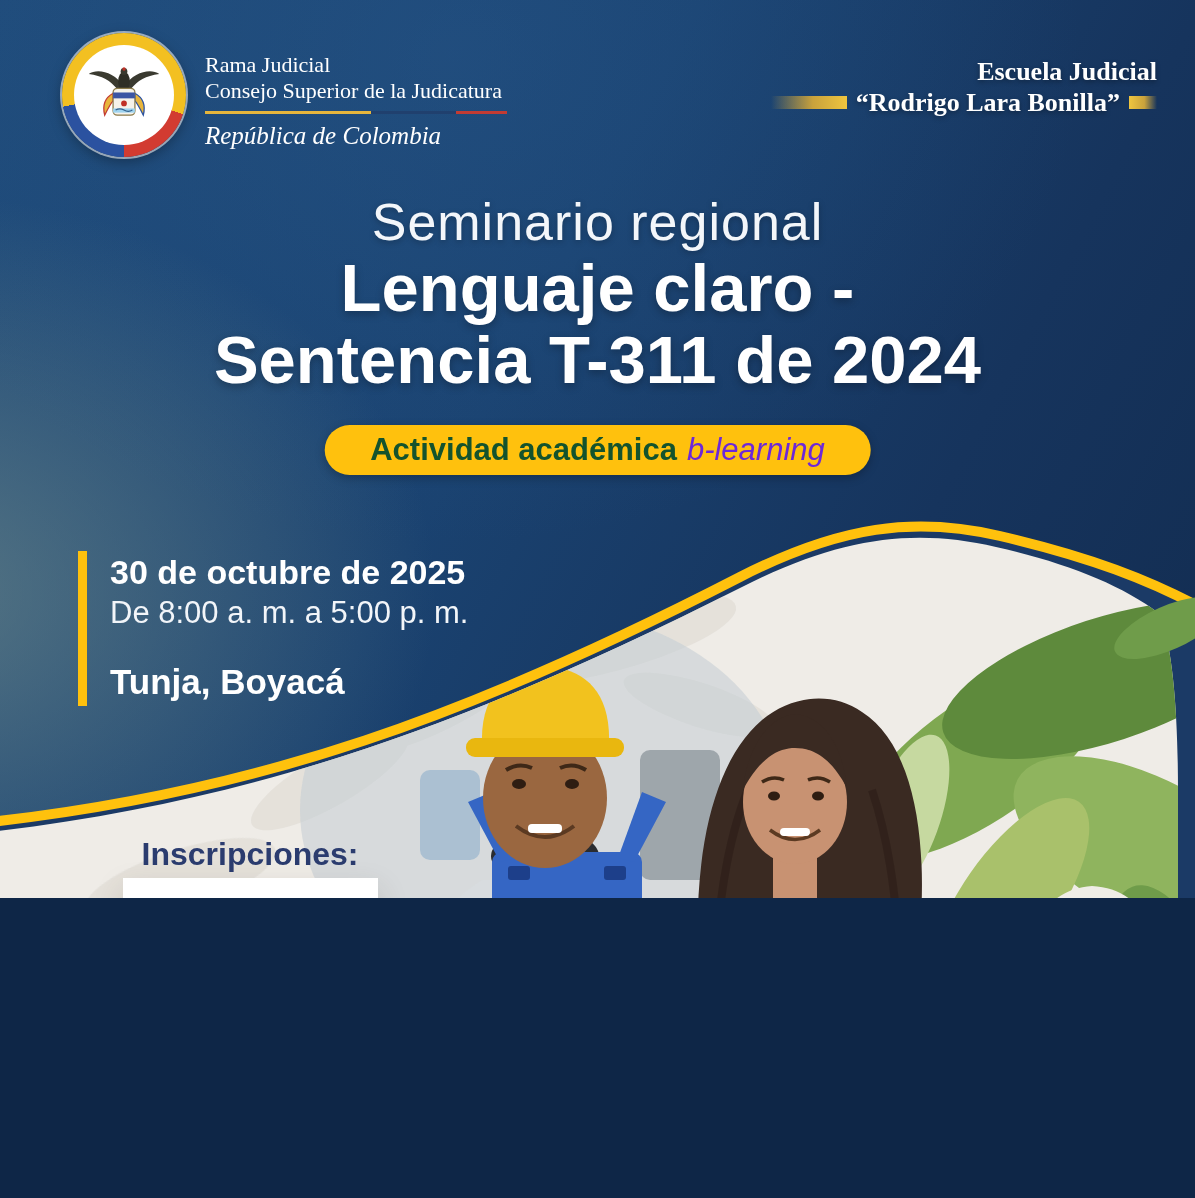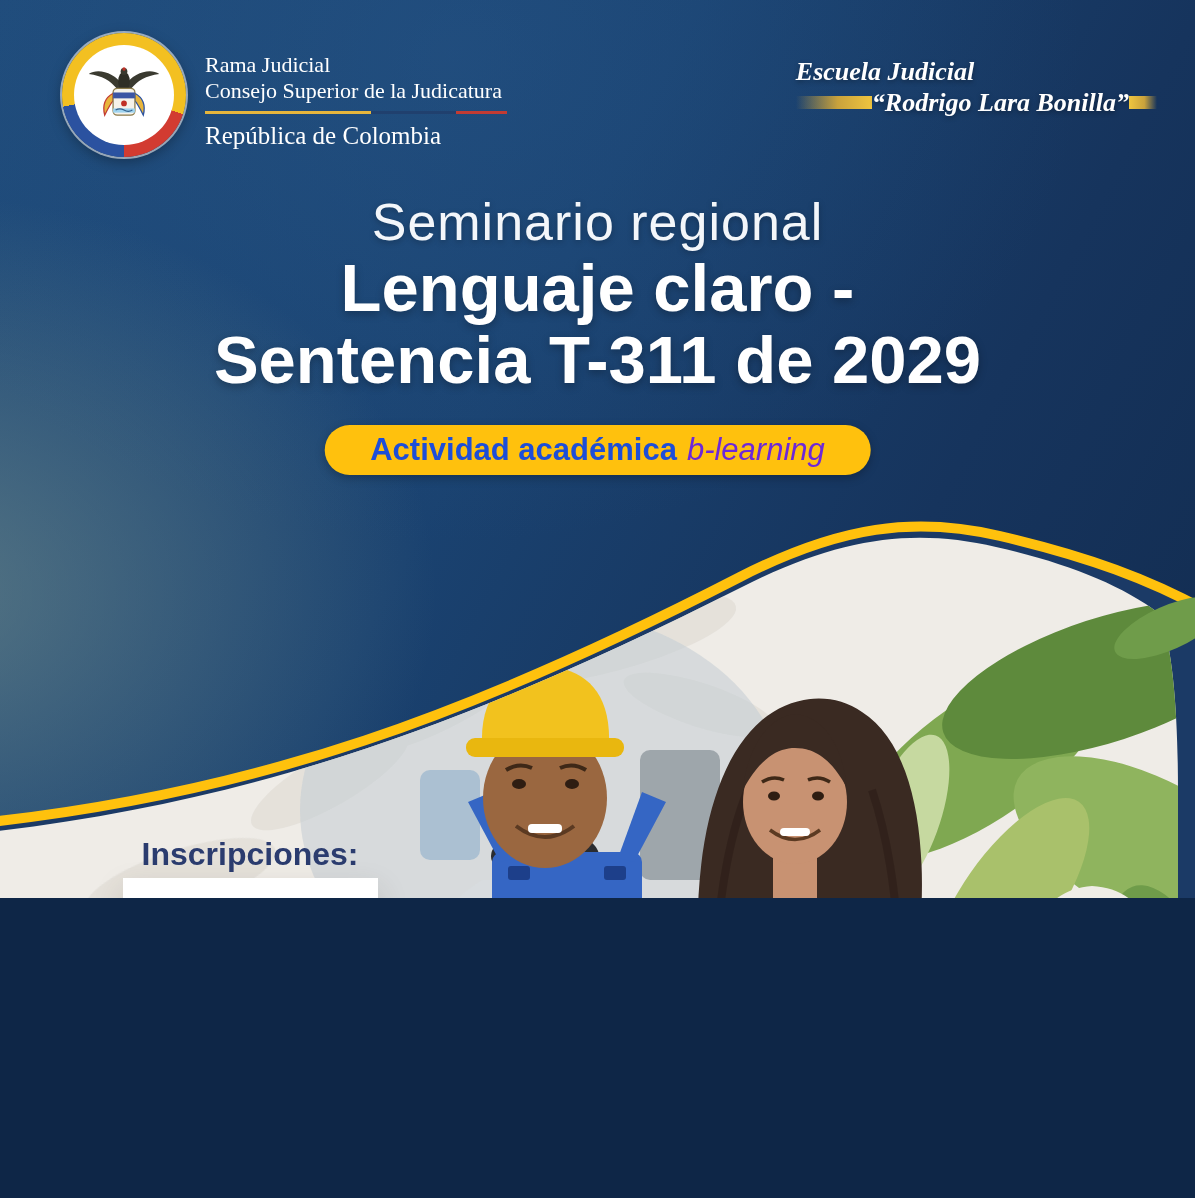--- a/index.html
+++ b/index.html
@@ -22,36 +22,36 @@
     box-shadow:0 0 0 2px rgba(255,255,255,.55),0 4px 14px rgba(0,0,0,.35);
     display:flex;align-items:center;justify-content:center;}
   .logo-inner{width:100px;height:100px;border-radius:50%;background:#fff;
     display:flex;align-items:center;justify-content:center;}
   .org{position:absolute;left:205px;top:52px;z-index:3;color:#fff;
     font-family:"Liberation Serif","DejaVu Serif",serif;}
   .org-l1{font-size:22px;line-height:1.18;}
   .org-l2{font-size:22px;line-height:1.18;}
   .org-divider{width:302px;height:3px;margin:7px 0 8px 0;
     background:linear-gradient(90deg,#E6B53C 0 55%,#20406E 55% 83%,#C23B33 83% 100%);}
-  .org-l3{font-size:25px;}
-  .school{position:absolute;right:38px;top:56px;z-index:3;color:#fff;text-align:left;
-    font-family:"Liberation Serif","DejaVu Serif",serif;font-style:italic;font-weight:700;
+  .org-l3{font-size:25px;font-style:italic;}
+  .school{position:absolute;right:38px;top:56px;z-index:3;color:#fff;text-align:right;
+    font-family:"Liberation Serif","DejaVu Serif",serif;font-weight:700;
     text-shadow:0 2px 5px rgba(0,0,0,.35);}
   .school-l1{font-size:26px;line-height:1.2;}
-  .school-l2{display:flex;align-items:center;justify-content:flex-end;font-size:26px;line-height:1.2;}
+  .school-l2{display:flex;align-items:center;justify-content:flex-end;gap:9px;font-size:26px;line-height:1.2;}
   .bar-left{width:76px;height:13px;background:linear-gradient(90deg,rgba(31,75,122,0),#C9A23C 55%,#EFC53F);}
   .bar-right{width:28px;height:13px;background:linear-gradient(90deg,#EFC53F,#C9A23C 55%,rgba(31,75,122,0));}
   
   .title-block{position:absolute;left:0;top:192px;width:100%;text-align:center;z-index:3;color:#fff;}
   .kicker{font-size:52px;font-weight:400;letter-spacing:1px;color:#F3F6FA;text-shadow:0 2px 6px rgba(0,0,0,.25);}
   .big{font-size:67px;font-weight:700;line-height:1.07;letter-spacing:0;text-shadow:0 3px 8px rgba(0,0,0,.28);}
   .badge{position:absolute;left:50%;top:425px;transform:translateX(-50%);z-index:3;
     background:#FFC10D;border-radius:26px;padding:7px 46px;white-space:nowrap;
     box-shadow:0 3px 10px rgba(0,0,0,.25);font-size:31px;}
-  .badge b{color:#1d4ed8;font-weight:700;}
+  .badge b{color:#14532d;font-weight:700;}
   .badge i{color:#6d28d9;font-weight:400;font-style:italic;margin-left:10px;}
   
   .event{position:absolute;left:78px;top:551px;z-index:3;color:#fff;
     border-left:9px solid #FFC10D;padding:2px 0 4px 23px;}
   .event-date{font-size:34px;font-weight:700;}
   .event-time{font-size:31px;font-weight:400;margin-top:3px;color:#F2F5F9;}
   .event-loc{font-size:35px;font-weight:700;margin-top:31px;}
   
   .insc{position:absolute;left:110px;top:836px;width:280px;text-align:center;z-index:4;
     font-size:32px;font-weight:700;color:#2B3C6F;}
@@ -226,25 +226,30 @@
     <div class="school-l2">
       <span class="bar-left"></span>
       <span>“Rodrigo Lara Bonilla”</span>
       <span class="bar-right"></span>
     </div>
   </div>
 
   <div class="title-block">
     <div class="kicker">Seminario regional</div>
     <div class="big">Lenguaje claro -</div>
-    <div class="big">Sentencia T-311 de 2029</div>
+    <div class="big">Sentencia T-311 de 2024</div>
   </div>
 
   <div class="badge"><b>Actividad académica</b><i>b-learning</i></div>
 
+  <div class="event">
+    <div class="event-date">30 de octubre de 2025</div>
+    <div class="event-time">De 8:00 a. m. a 5:00 p. m.</div>
+    <div class="event-loc">Tunja, Boyacá</div>
+  </div>
 
   <div class="insc">Inscripciones:</div>
   <div class="qr-card">
     <svg id="qr" width="206" height="206" viewBox="0 0 25 25" shape-rendering="crispEdges">
         <rect x="0" y="0" width="1" height="1" fill="#000"></rect>
         <rect x="1" y="0" width="1" height="1" fill="#000"></rect>
         <rect x="2" y="0" width="1" height="1" fill="#000"></rect>
         <rect x="3" y="0" width="1" height="1" fill="#000"></rect>
         <rect x="4" y="0" width="1" height="1" fill="#000"></rect>
         <rect x="5" y="0" width="1" height="1" fill="#000"></rect>

